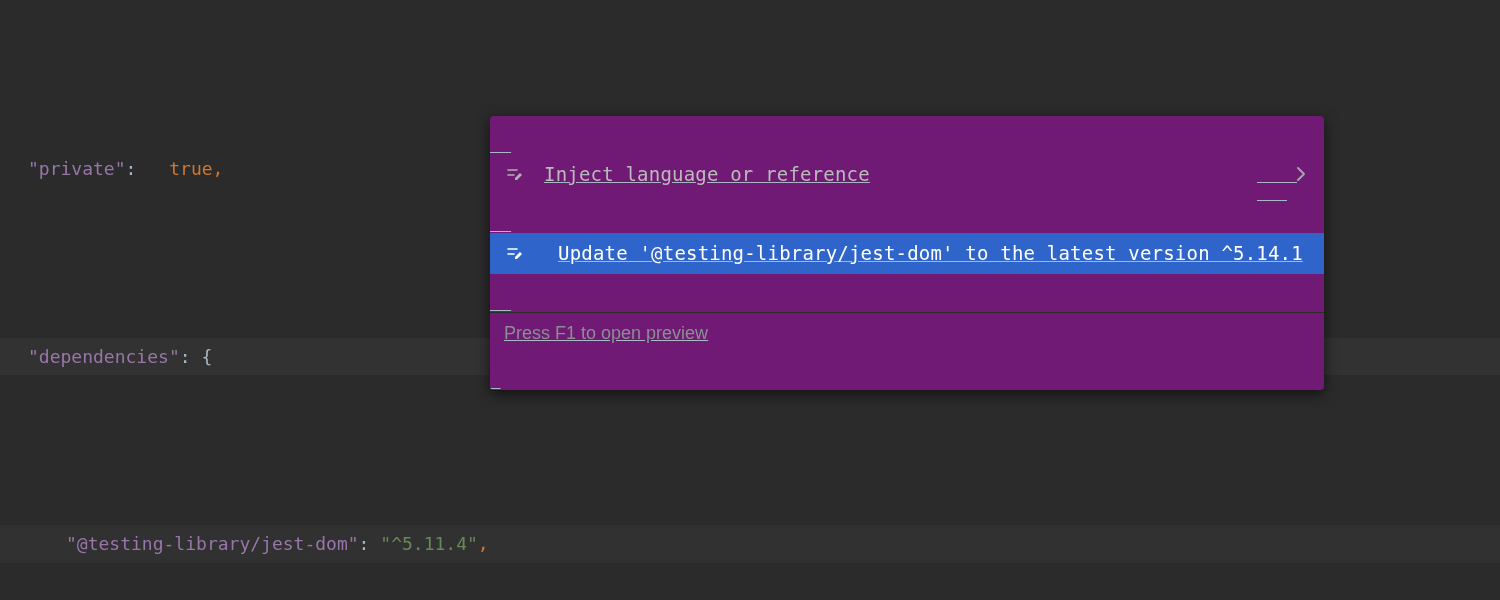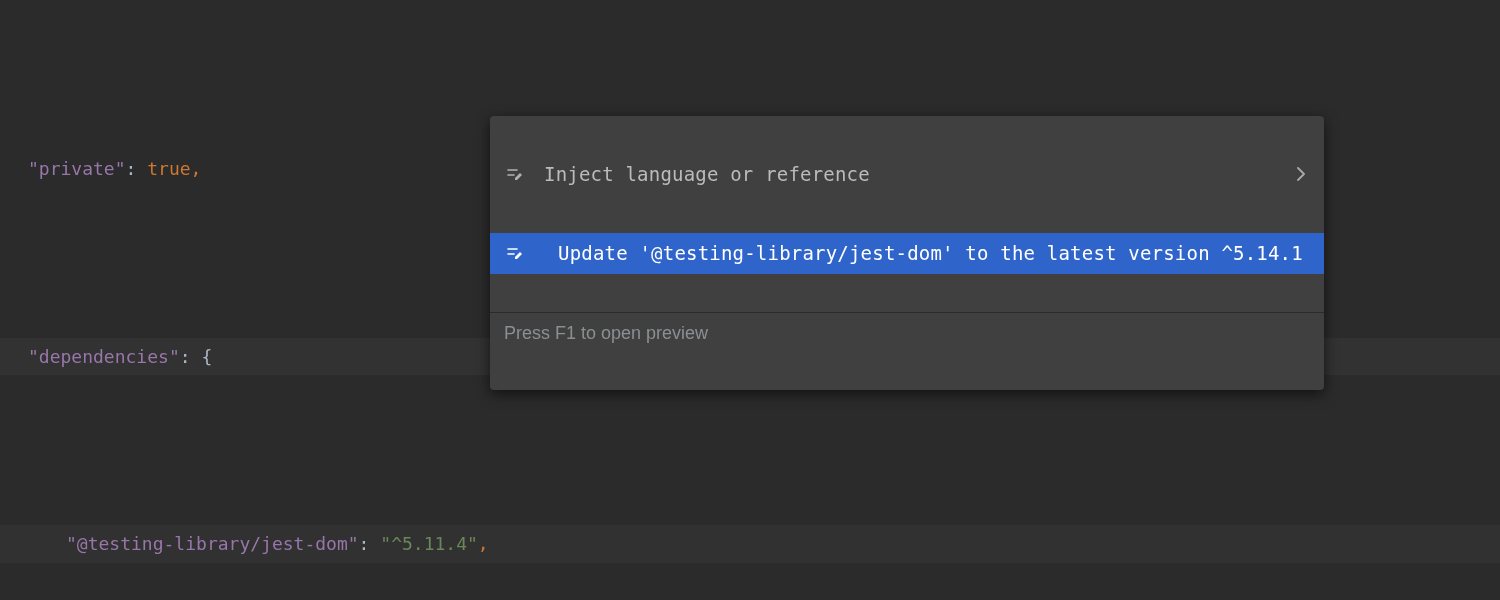--- a/index.html
+++ b/index.html
@@ -24,39 +24,40 @@
     padding-left: 28px;
   }
   .line.highlight {
     background: #323232;
   }
   .line.caret-line {
     background: rgba(255,255,255,0.03);
   }
   .k-key    { color: #9876aa; }   
   .k-str    { color: #6a8759; }   
-  .k-bool   { color: #cc7832; }   
+  .k-bool   { color: #cc7832; margin-left: 22px; }   
   .k-punc   { color: #cc7832; }   
   .k-brace  { color: #a9b7c6; }
   .lvl1 { padding-left: 28px; }
   .lvl2 { padding-left: 66px; }
 
   
   .popup {
     position: absolute;
     top: 116px;
     left: 490px;
     width: 834px;
-    background: #404040;
+    background: #701a75;
     box-shadow: 0 4px 14px rgba(0,0,0,0.6);
     font-family: -apple-system, BlinkMacSystemFont, "Segoe UI", sans-serif;
     font-size: 19px;
     line-height: 1;
     border-radius: 4px;
     overflow: hidden;
+    text-decoration: underline;
   }
   .popup-item {
     display: flex;
     align-items: center;
     height: 41px;
     padding: 0 18px 0 14px;
     color: #bbbbbb;
     gap: 18px;
   }
   .popup-item.selected {

